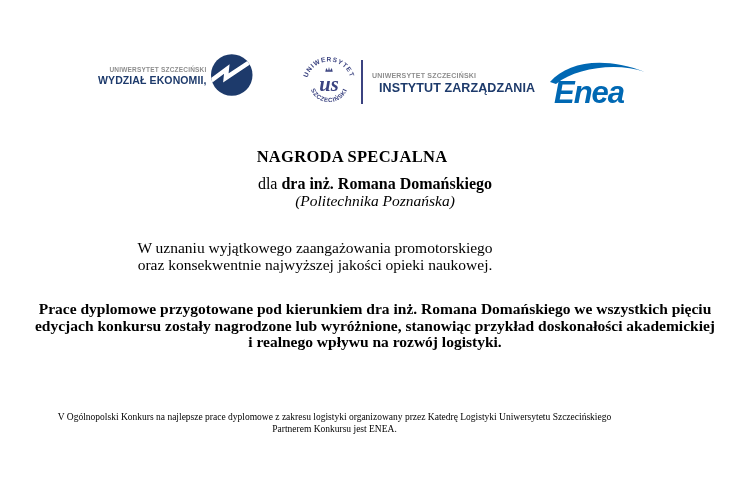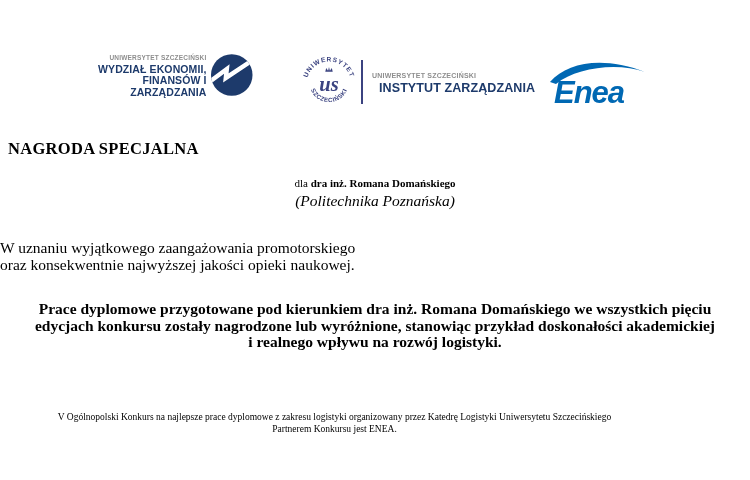--- a/index.html
+++ b/index.html
@@ -16,39 +16,38 @@
 
   .logo-iz{position:absolute;left:301px;top:54px;height:56px;display:flex;align-items:center;}
   .iz-bar{width:2px;height:44px;background:#3b4380;margin:0 9px 0 4px;}
   .iz-text{line-height:13px;}
   .iz-small{font-family:"Liberation Sans",sans-serif;font-size:7px;color:#8e8e8e;letter-spacing:.2px;font-weight:bold;}
   .iz-name{font-family:"Liberation Sans",sans-serif;font-size:12.5px;font-weight:bold;color:#1d3a6b;letter-spacing:.1px;margin-left:7px;}
 
   .logo-enea{position:absolute;left:548px;top:59px;}
 
   
-  .title{position:absolute;top:131px;left:0;width:672px;
-         font-size:16.5px;font-weight:bold;letter-spacing:.3px;margin:8px;}
-  .recipient{position:absolute;top:175px;left:0;width:750px;text-align:center;font-size:11px;margin:0;line-height:17px;}
+  .title{position:absolute;top:131px;left:0;width:672px;text-align:center;
+         font-size:16.5px;font-weight:bold;letter-spacing:.3px;margin:16px;}
+  .recipient{position:absolute;top:175px;left:0;width:750px;text-align:center;font-size:16px;margin:0;line-height:17px;}
   .affiliation{position:absolute;top:192px;left:0;width:750px;text-align:center;font-size:15.5px;font-style:italic;margin:0;line-height:17px;}
-  .recognition{position:absolute;top:240px;left:0;width:630px;text-align:left;font-size:15.5px;line-height:16.5px;}
+  .recognition{position:absolute;top:240px;left:0;width:630px;text-align:center;font-size:15.5px;line-height:16.5px;}
   .justification{position:absolute;top:301px;left:0;width:750px;text-align:center;font-size:15.5px;line-height:16.5px;font-weight:bold;}
   .footer{position:absolute;top:412px;left:0;width:669px;text-align:center;
           font-size:9.5px;line-height:11.5px;}
 </style>
 </head>
 <body>
 
 <div class="page">
 
   <div class="logo-wneiz">
     <div class="wneiz-text">
       <div class="logo-small">UNIWERSYTET SZCZECIŃSKI</div>
       <div class="logo-bold">WYDZIAŁ EKONOMII,</div>
-      <div class="logo-bold">FINANSÓW I ZARZĄDZANIA</div>
     </div>
     <svg class="wneiz-icon" width="44" height="44" viewBox="0 0 44 44">
       <defs>
           <clipPath id="wneizClip">
             <circle cx="22" cy="22" r="21"></circle>
           </clipPath>
         </defs>
       <circle cx="22" cy="22" r="21" fill="#1d3a6b"></circle>
       <polyline points="-2,30 17,16 16,25 46,5" fill="none" stroke="#ffffff" stroke-width="4.5" clip-path="url(#wneizClip)"></polyline>
     </svg>

